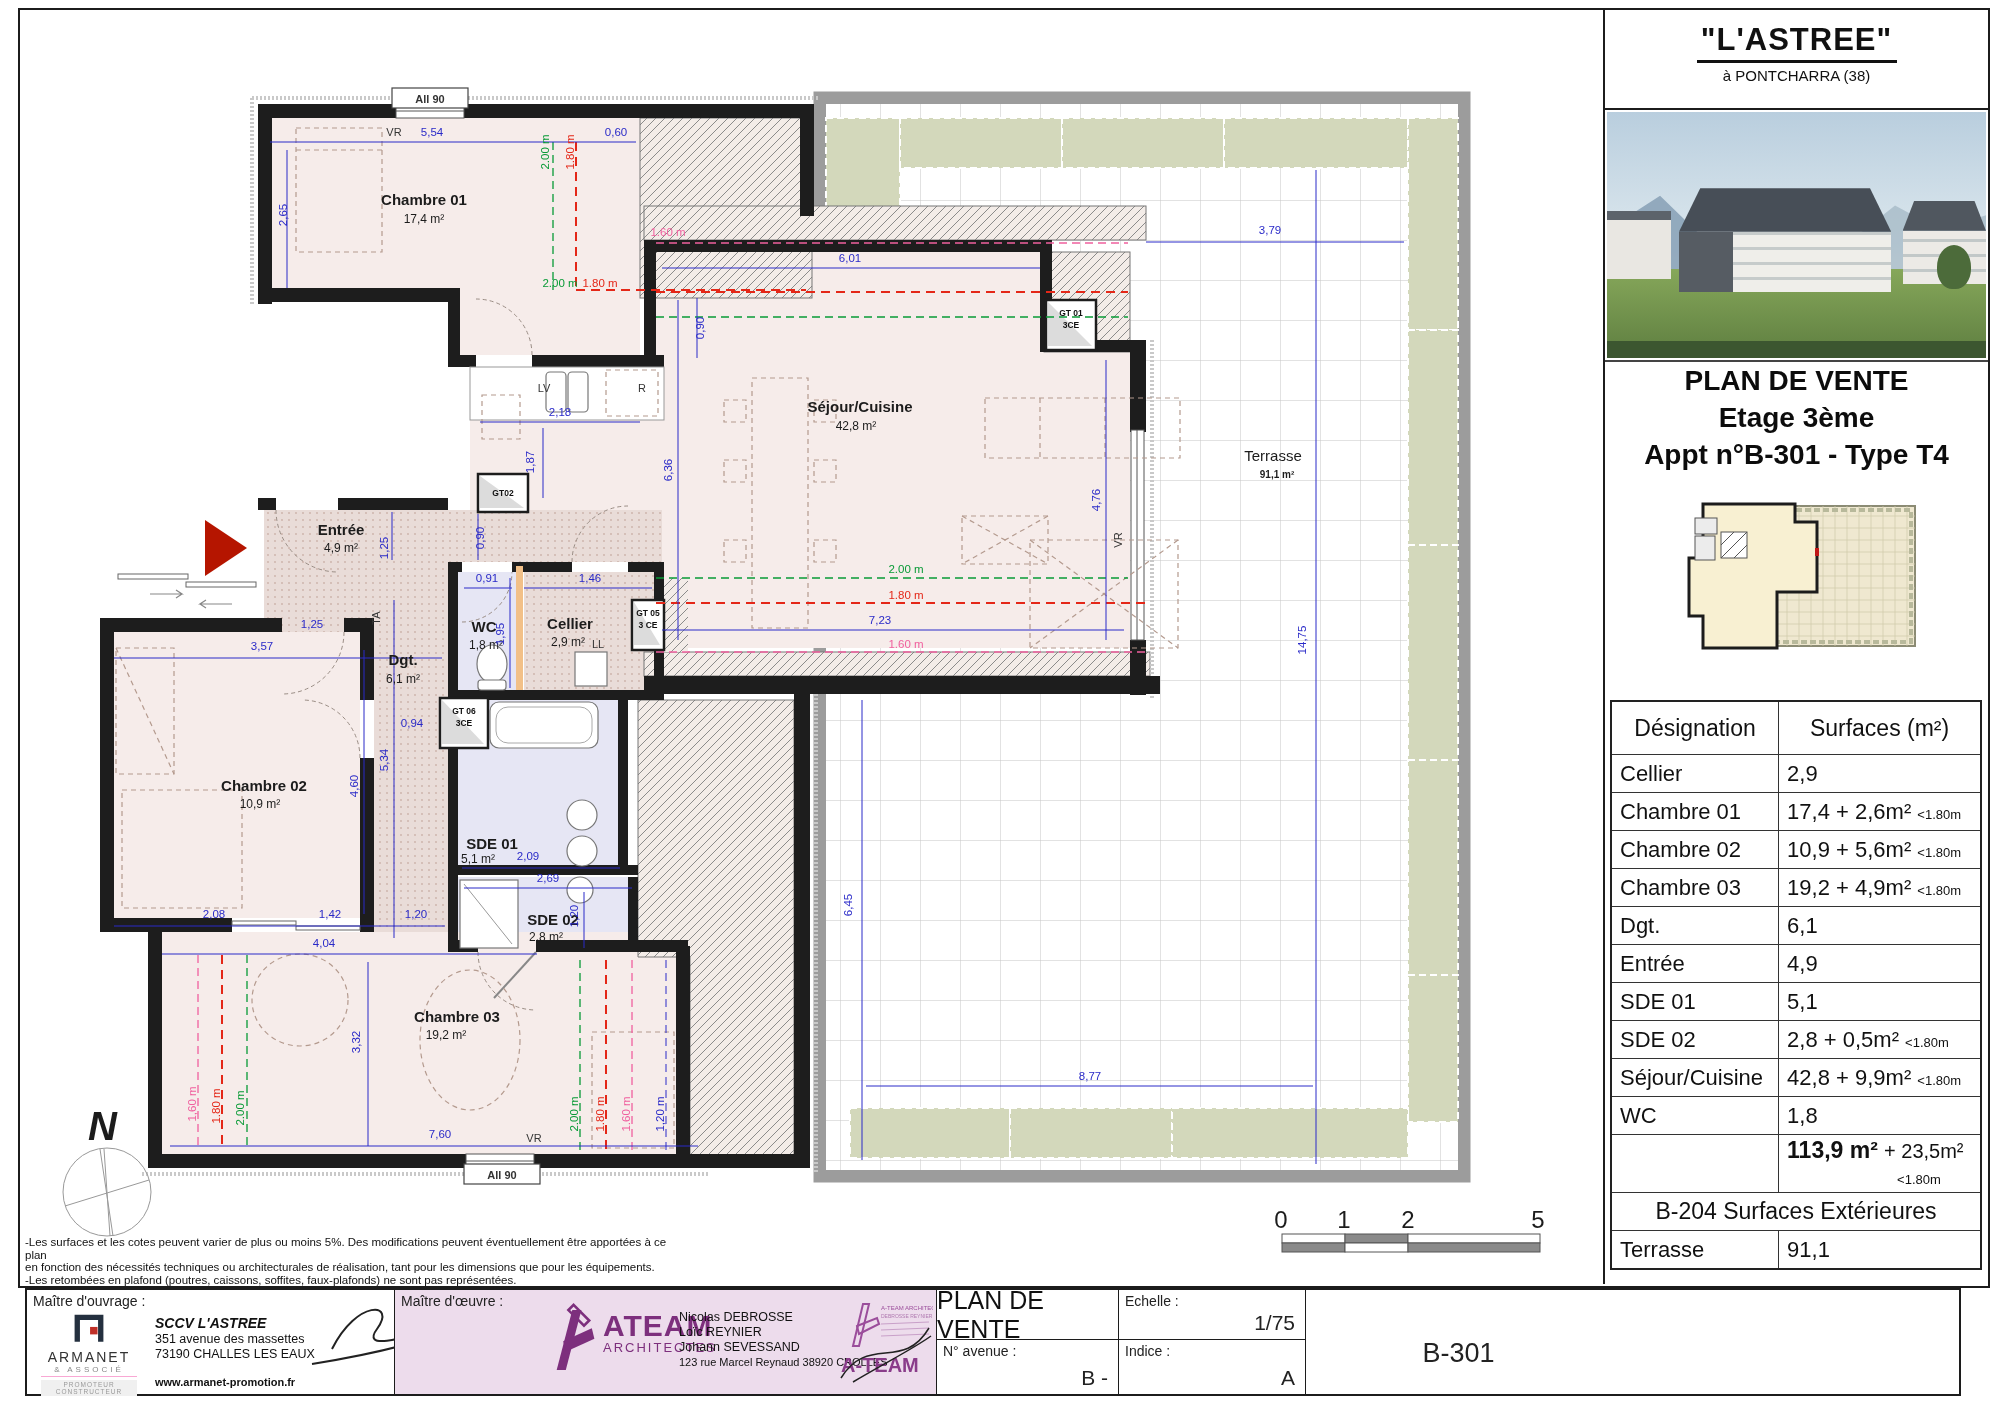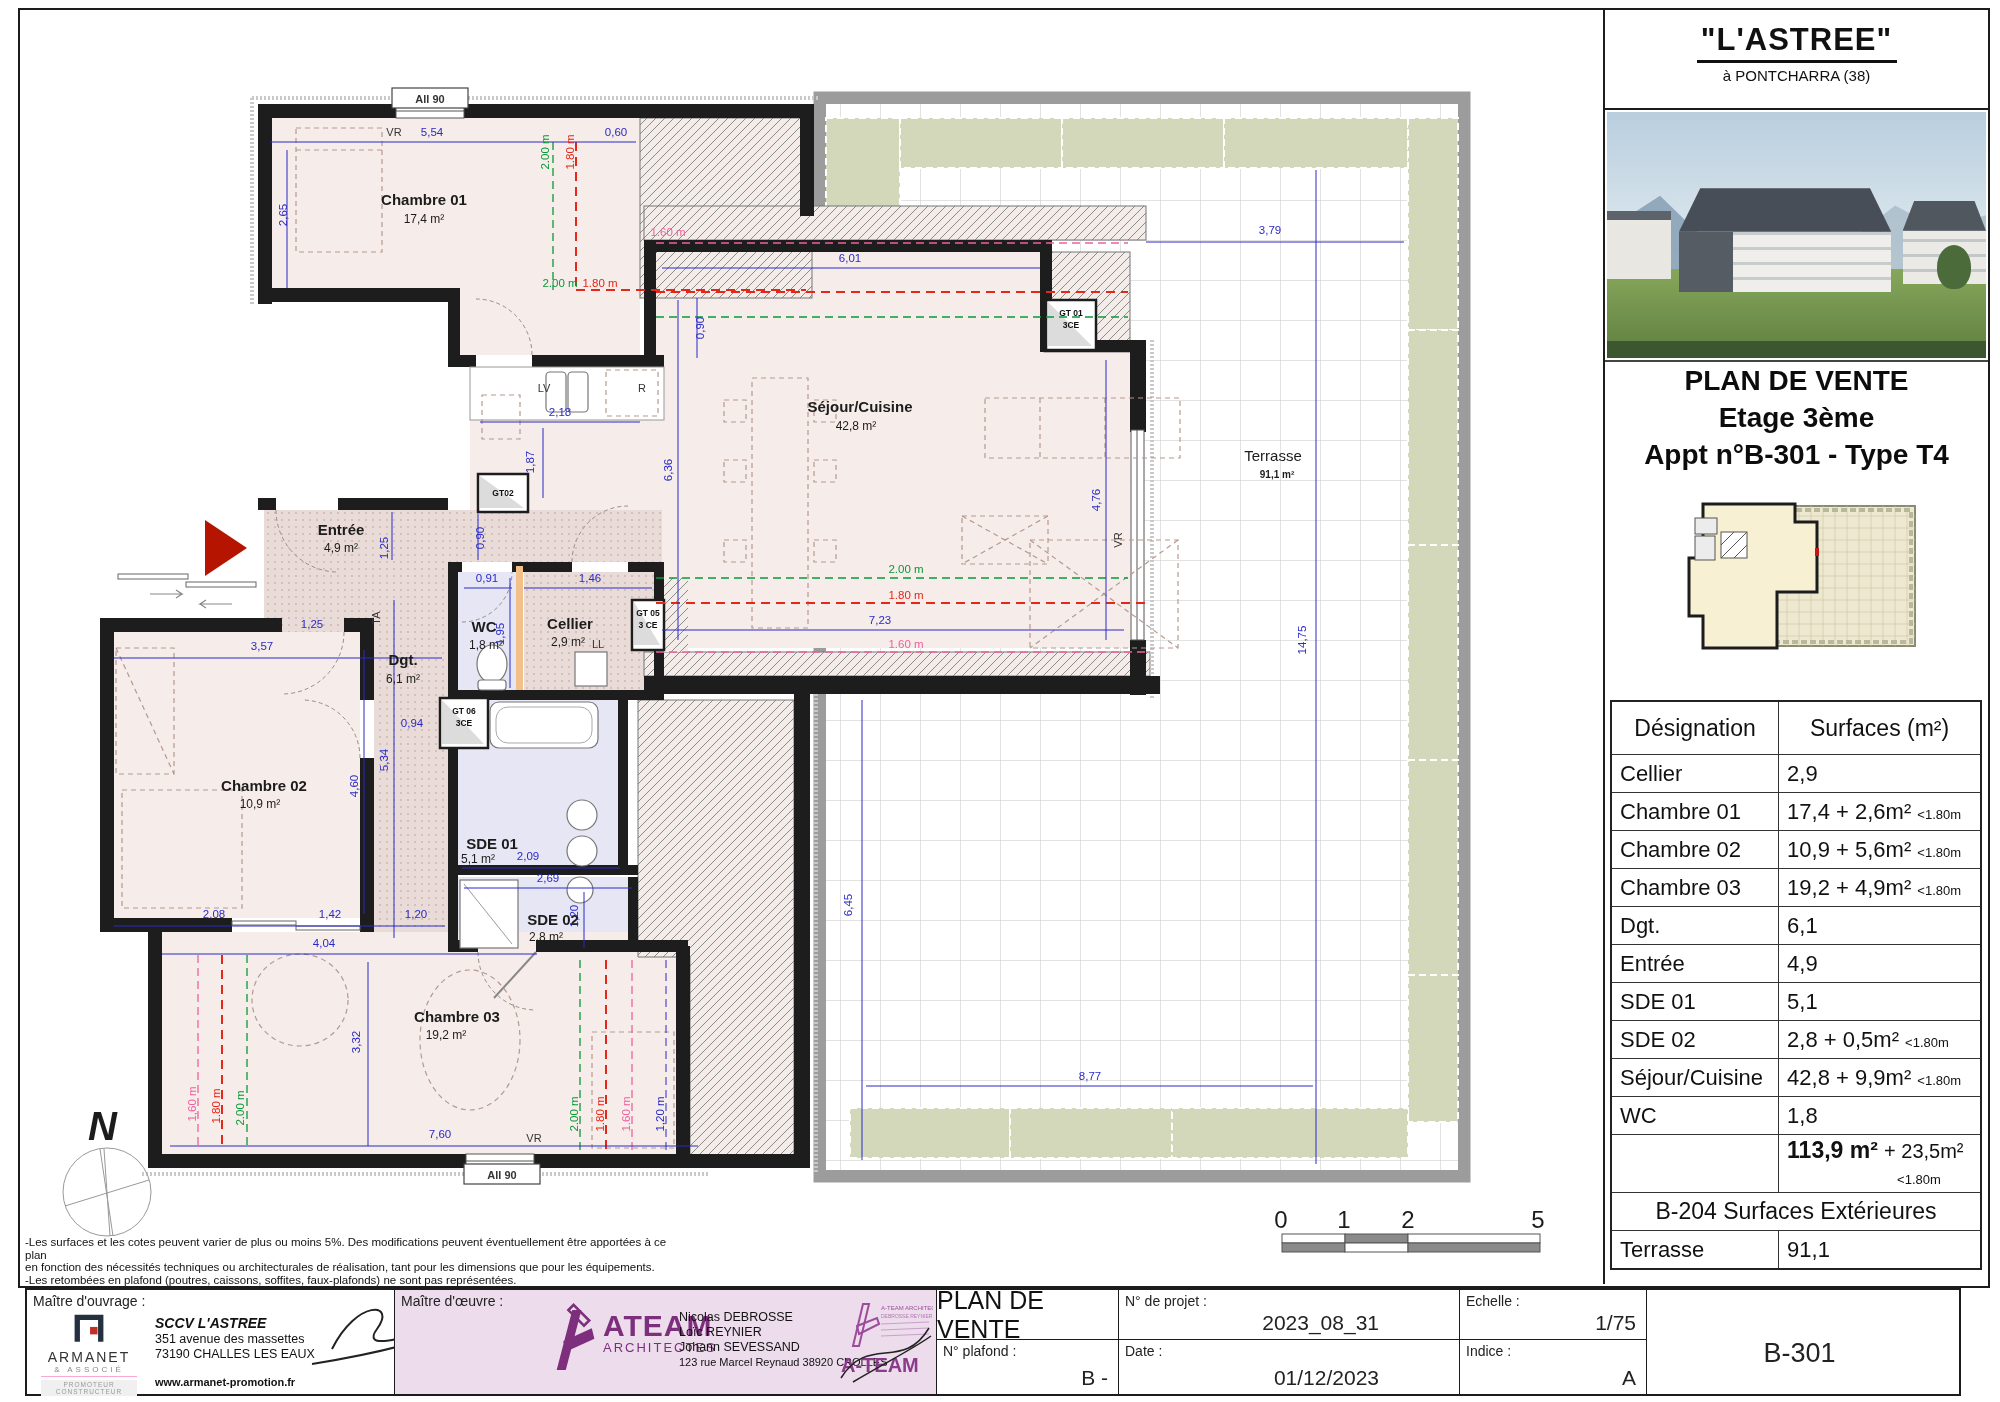--- a/index.html
+++ b/index.html
@@ -629,32 +629,22 @@
         <line x1="48" y1="30" x2="96" y2="28" stroke="#c9a0c9" stroke-width="1"></line>
         <line x1="48" y1="36" x2="96" y2="34" stroke="#c9a0c9" stroke-width="1"></line>
         <line x1="48" y1="42" x2="96" y2="40" stroke="#c9a0c9" stroke-width="1"></line>
         <text x="8" y="78" font-size="20" fill="#8a3c8a" font-weight="bold">A-TEAM</text>
         <path d="M8,84 C35,40 70,78 96,34 M20,88 C50,70 80,55 98,42" fill="none" stroke="#222" stroke-width="1.5"></path>
       </svg>
     </div>
     <div class="tb-cell" id="tb-pv">
       <div id="pv-title">PLAN DE VENTE</div>
       <div class="tb-row2">
-        <div class="tb-label">N° plafond :</div>
+        <div class="tb-label">N° avenue :</div>
         <div class="tb-value">B -</div>
-      </div>
-    </div>
-    <div class="tb-cell" id="tb-proj">
-      <div class="tb-row1">
-        <div class="tb-label">N° de projet :</div>
-        <div class="tb-value" style="right:80px">2023_08_31</div>
-      </div>
-      <div class="tb-row2">
-        <div class="tb-label">Date :</div>
-        <div class="tb-value" style="right:80px">01/12/2023</div>
       </div>
     </div>
     <div class="tb-cell" id="tb-ech">
       <div class="tb-row1">
         <div class="tb-label">Echelle :</div>
         <div class="tb-value">1/75</div>
       </div>
       <div class="tb-row2">
         <div class="tb-label">Indice :</div>
         <div class="tb-value">A</div>

